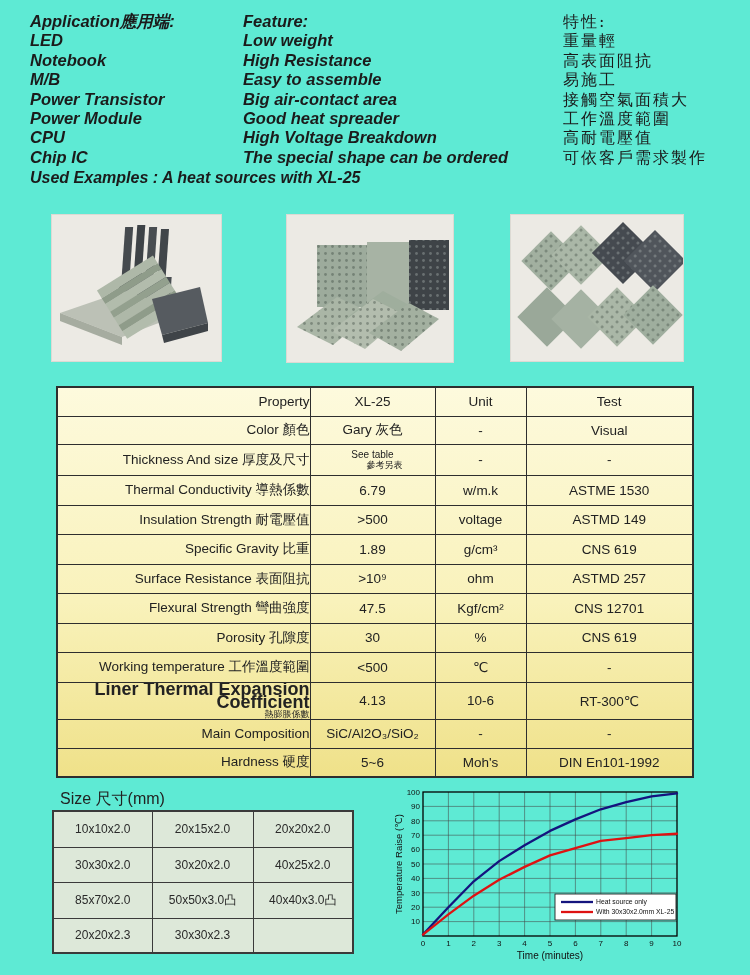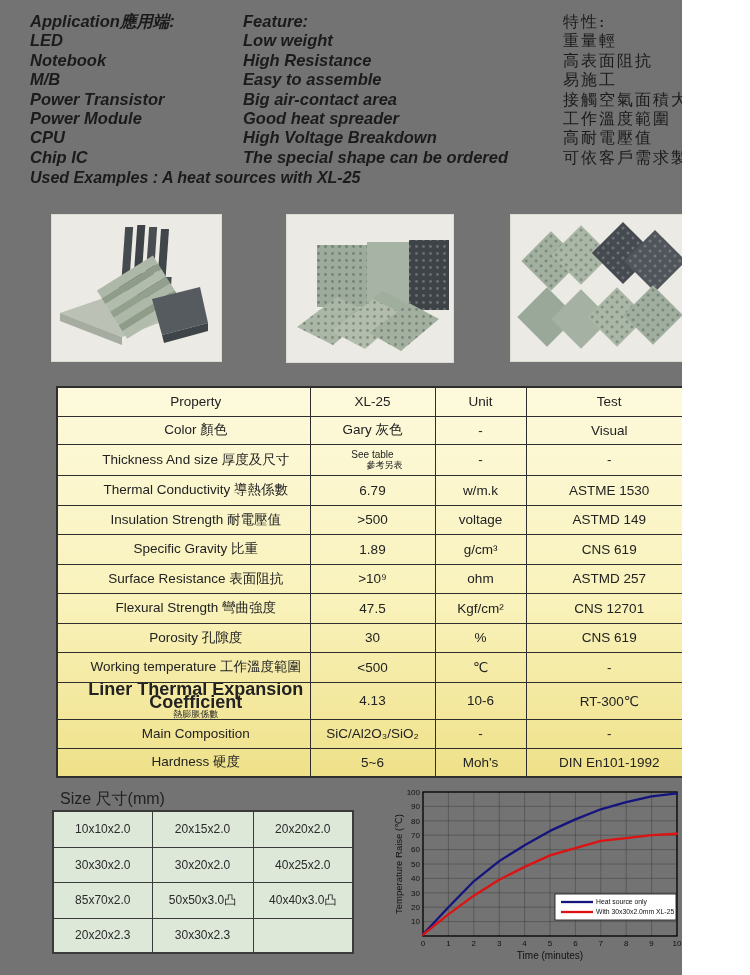--- a/index.html
+++ b/index.html
@@ -1,17 +1,17 @@
 <!DOCTYPE html>
 <html><head>
 <meta charset="utf-8">
 <style>
   html,body{margin:0;padding:0;}
   body{width:750px;height:975px;background:#ffffff;}
-  .page{position:relative;width:682px;height:975px;background:#737373;overflow:hidden;
+  .page{position:relative;width:750px;height:975px;background:#5eead4;overflow:hidden;
         font-family:"Liberation Sans","DejaVu Sans",sans-serif;color:#1b1b1b;}
 
   
   .topcol{position:absolute;top:12px;}
   .col-app{left:30px;}
   .col-feat{left:243px;}
   .col-zh{left:563px;}
   .topcol .line{height:19.4px;line-height:19.4px;font-size:16.5px;font-style:italic;
                 font-weight:700;white-space:nowrap;}
   .col-zh .line{font-style:normal;font-weight:500;font-size:16px;letter-spacing:2px;
@@ -22,21 +22,21 @@
   
   .photo{position:absolute;top:214px;border:1px solid #dcdad3;}
   #photo1{left:51px;} #photo2{left:286px;} #photo3{left:510px;}
 
   
   .spec{position:absolute;left:56px;top:386px;width:636px;border-collapse:collapse;
         table-layout:fixed;border:2px solid #2e2e2e;
         background:linear-gradient(180deg,#fdfadd 0%,#f9f2bb 55%,#efe189 100%);}
   .spec td,.spec th{border:1.6px solid #2e2e2e;font-size:13.5px;font-weight:400;
         text-align:center;padding:0;color:#222;overflow:hidden;}
-  .spec .left{text-align:center;padding-left:24px;}
+  .spec .left{text-align:right;padding-left:24px;}
   .h28{height:28px}.h29{height:29px}.h30{height:30px}.h31{height:31px}.h32{height:32px}
   .sm{display:block;font-size:10px;line-height:11px;}
   .xs{display:block;font-size:9px;line-height:10px;padding-left:24px;}
   .liner-main{display:block;font-size:18px;line-height:13px;font-weight:bold;}
   .liner-sub{display:block;font-size:9px;line-height:10px;}
 
   
   .size-title{position:absolute;left:60px;top:789px;font-size:16px;color:#222;}
   .size{position:absolute;left:52px;top:810px;width:300px;border-collapse:collapse;
         table-layout:fixed;border:2px solid #3a3a3a;background:#dde8d9;}

